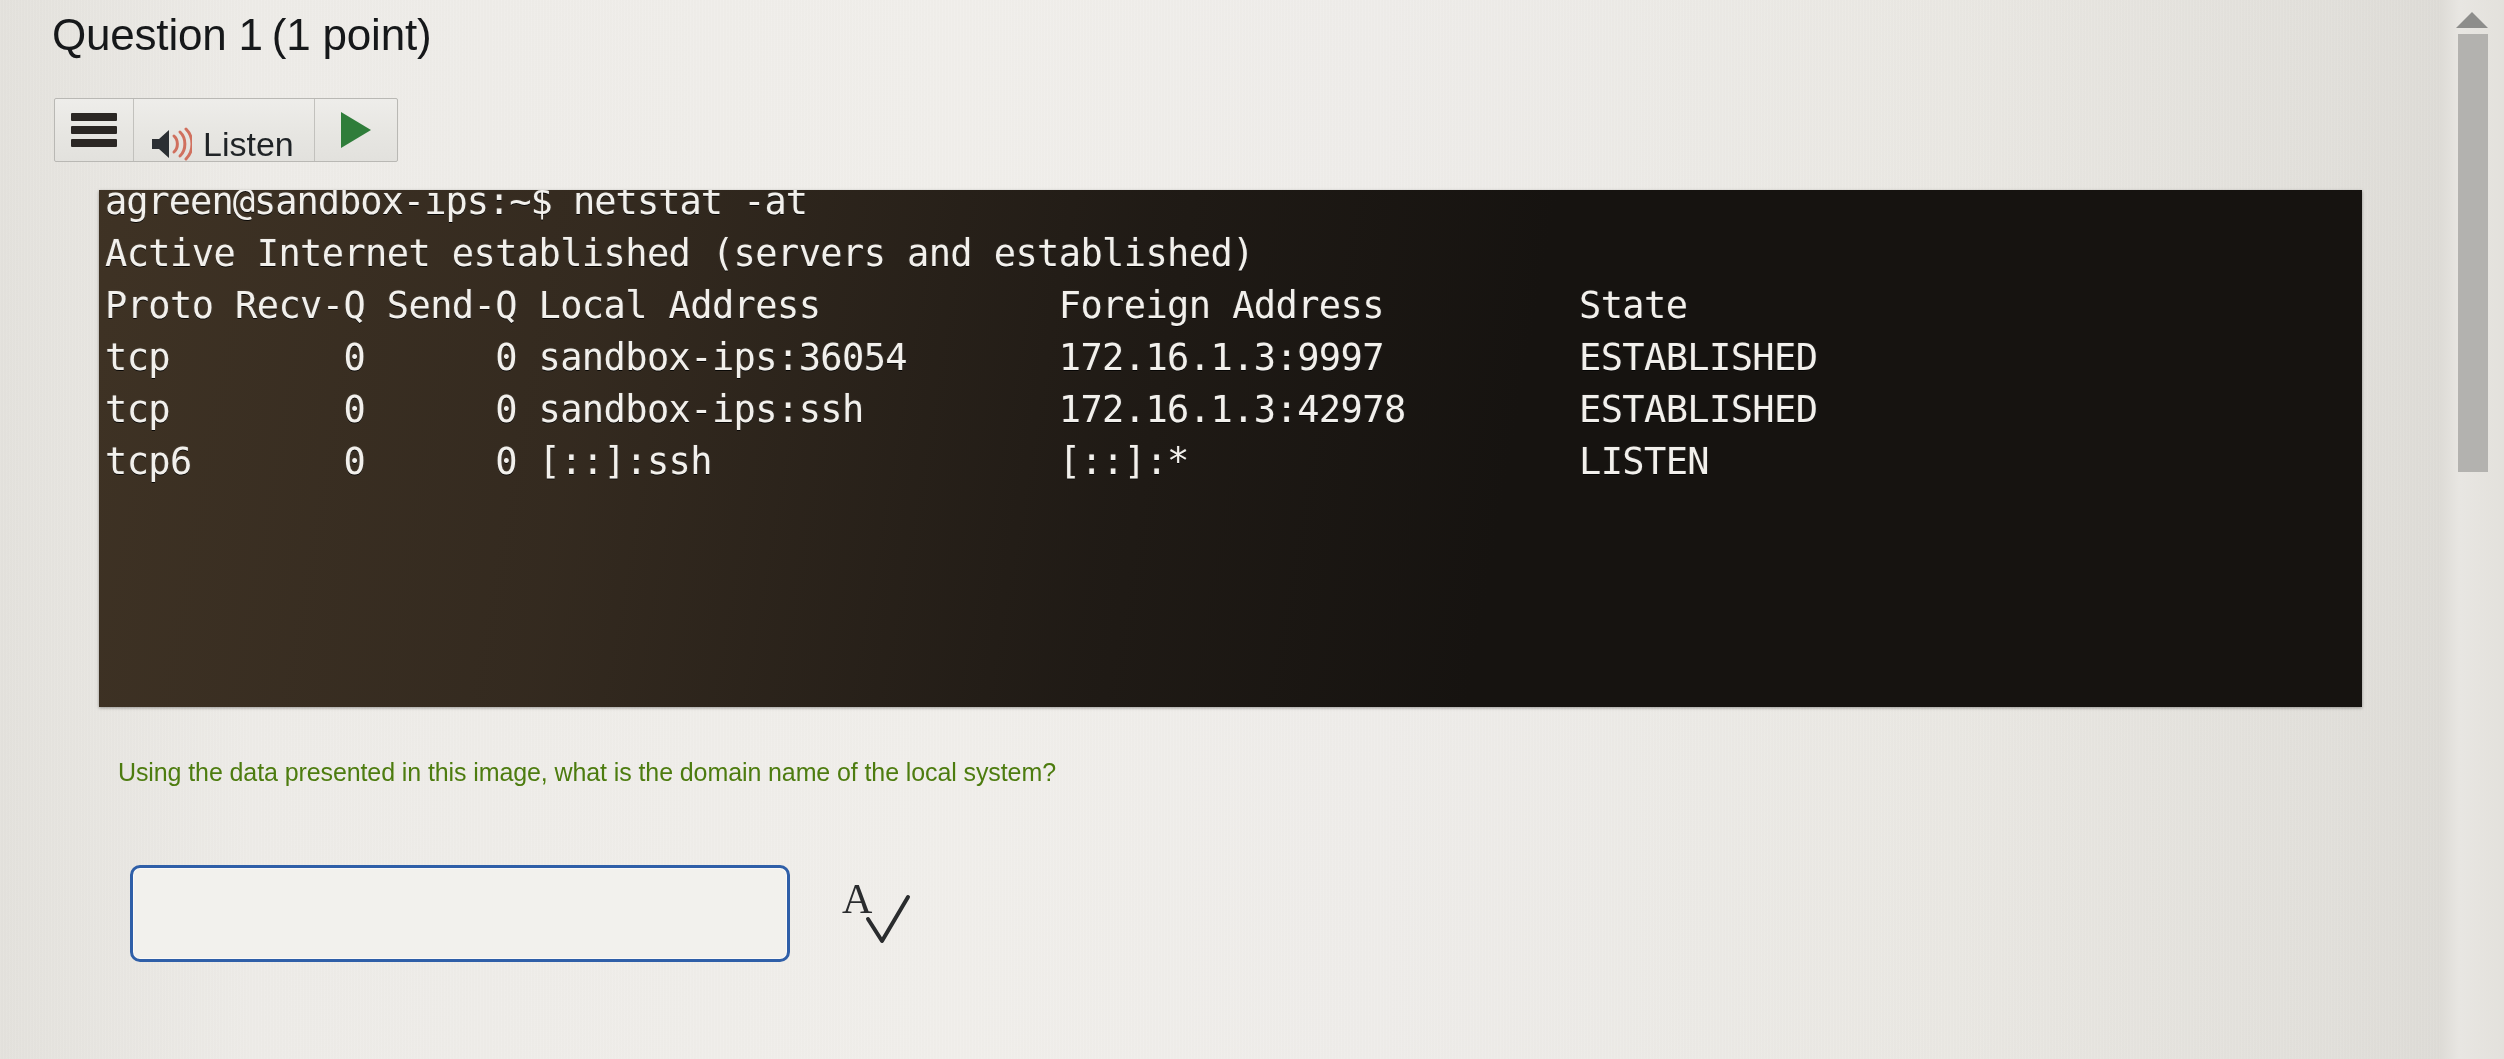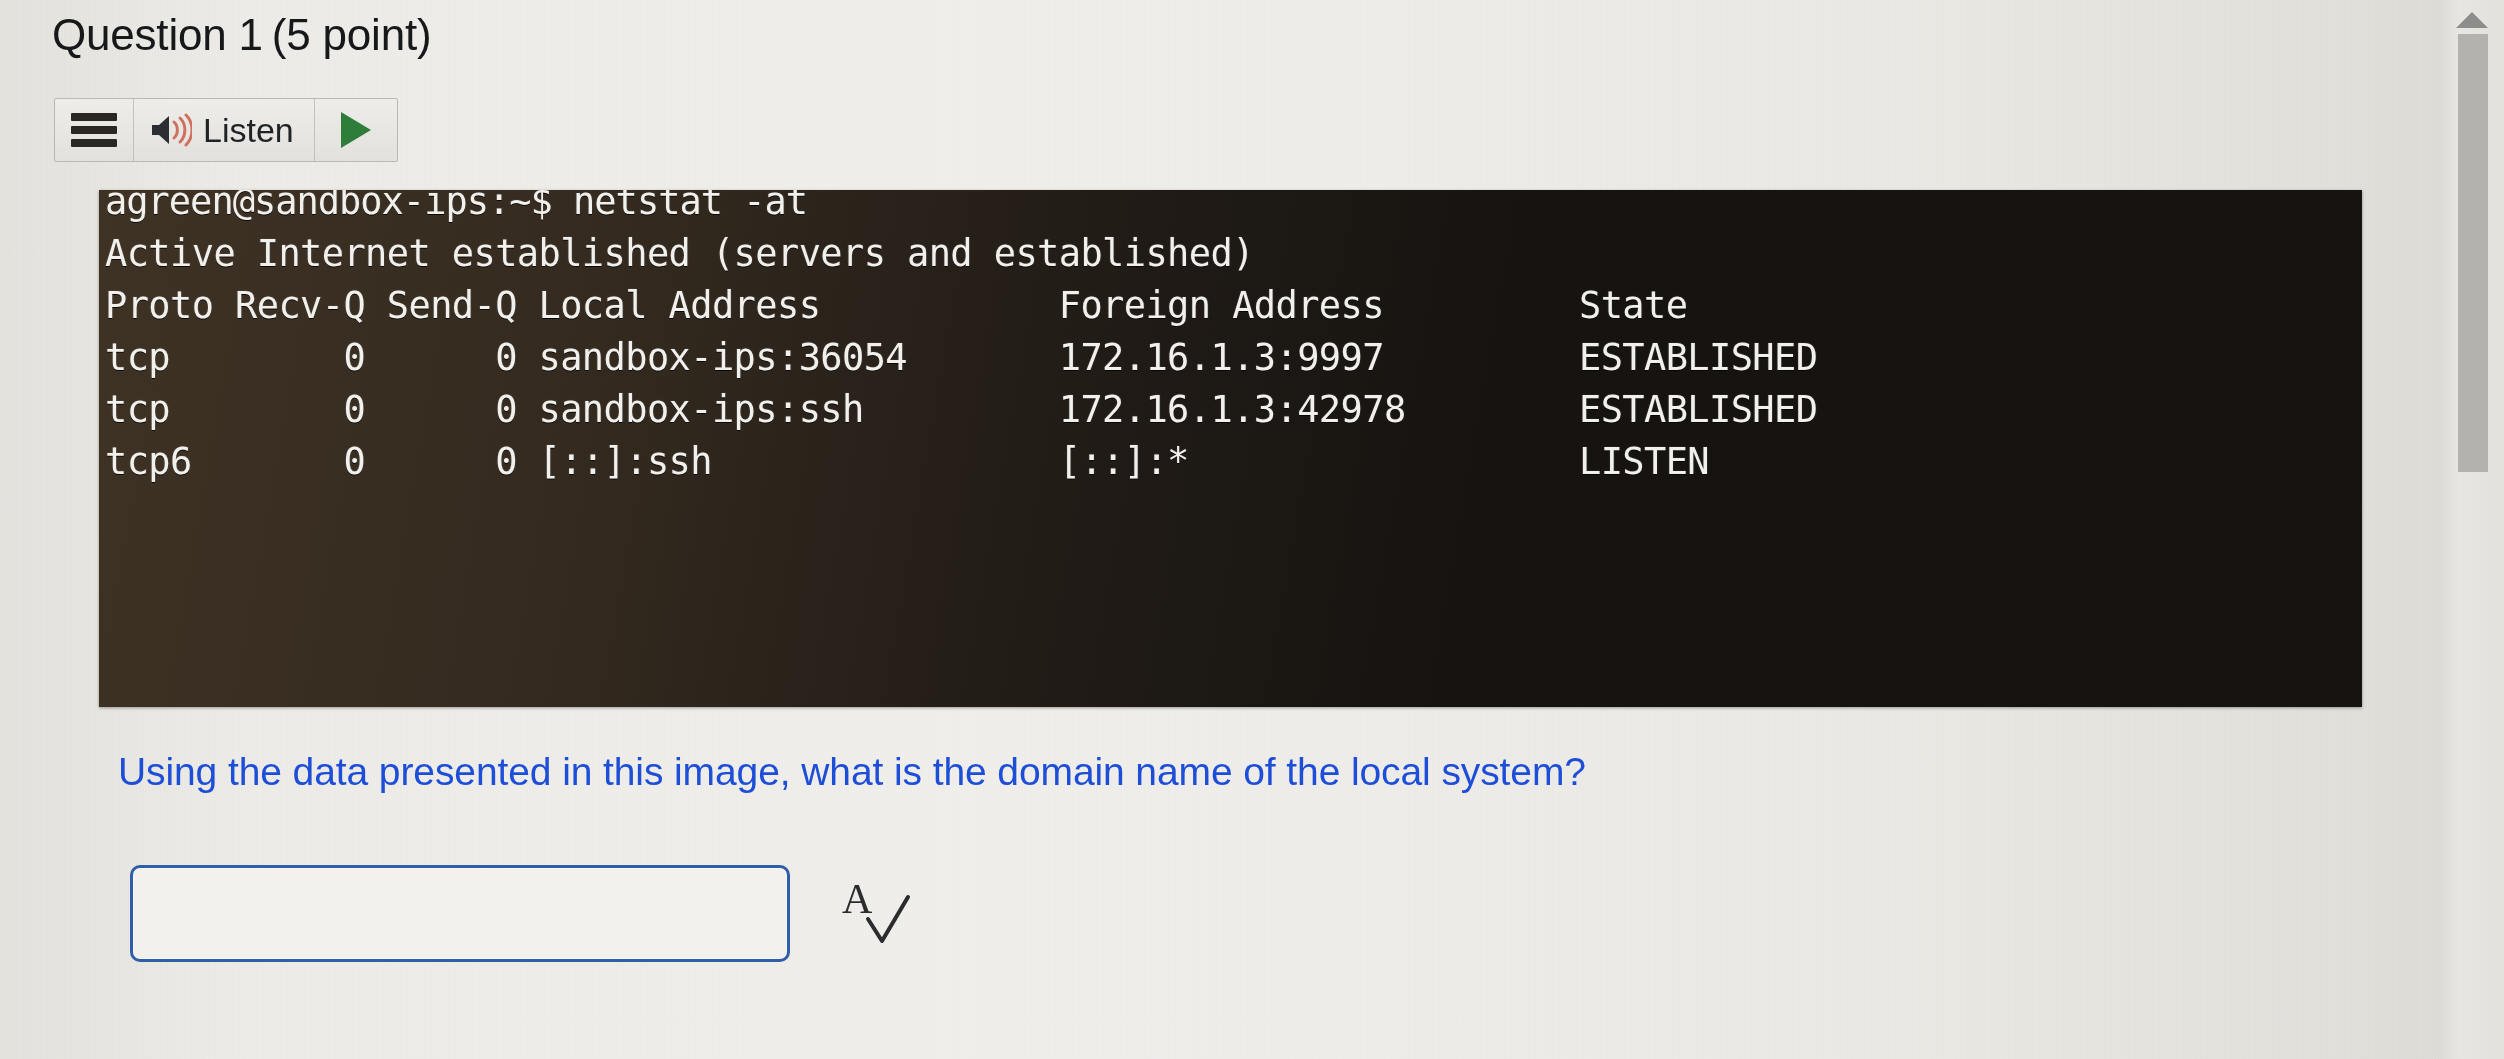--- a/index.html
+++ b/index.html
@@ -96,21 +96,21 @@
     flex-direction: column;
     justify-content: space-between;
   }
   .menu-icon i {
     display: block;
     height: 8px;
     background: #2b2724;
     border-radius: 1px;
   }
 
-  .lb-listen { padding: 0 20px 0 16px; gap: 11px; }
+  .lb-listen { padding: 0 20px 0 16px; gap: 11px; align-items: flex-end; }
   .speaker-icon {
     position: relative;
     width: 42px;
     height: 34px;
     flex: none;
   }
   .listen-label {
     font-size: 34px;
     color: #1f2326;
     line-height: 34px;
@@ -174,23 +174,23 @@
     background: #f2f0ec;
     vertical-align: -2px;
     margin-left: 6px;
   }
 
   
   .q-prompt {
     position: absolute;
     left: 118px;
     top: 748px;
-    font-size: 39px;
+    font-size: 25px;
     line-height: 48px;
-    color: #1d4ed8;
+    color: #4d7c0f;
     white-space: nowrap;
     letter-spacing: -0.1px;
   }
 
   
   .answer-row {
     position: absolute;
     left: 130px;
     top: 865px;
     display: flex;
@@ -248,21 +248,21 @@
   }
 </style>
 </head>
 <body>
 
 <div class="page-bg"></div>
 
 <div class="content">
 
   <div class="q-heading">
-    <span class="q-title">Question 1</span><span class="q-points">(5 point)</span>
+    <span class="q-title">Question 1</span><span class="q-points">(1 point)</span>
   </div>
 
   <div class="listen-bar">
     <div class="lb-btn">
       <span class="menu-icon">
         <i></i>
           <i></i>
           <i></i>
       </span>
     </div>

